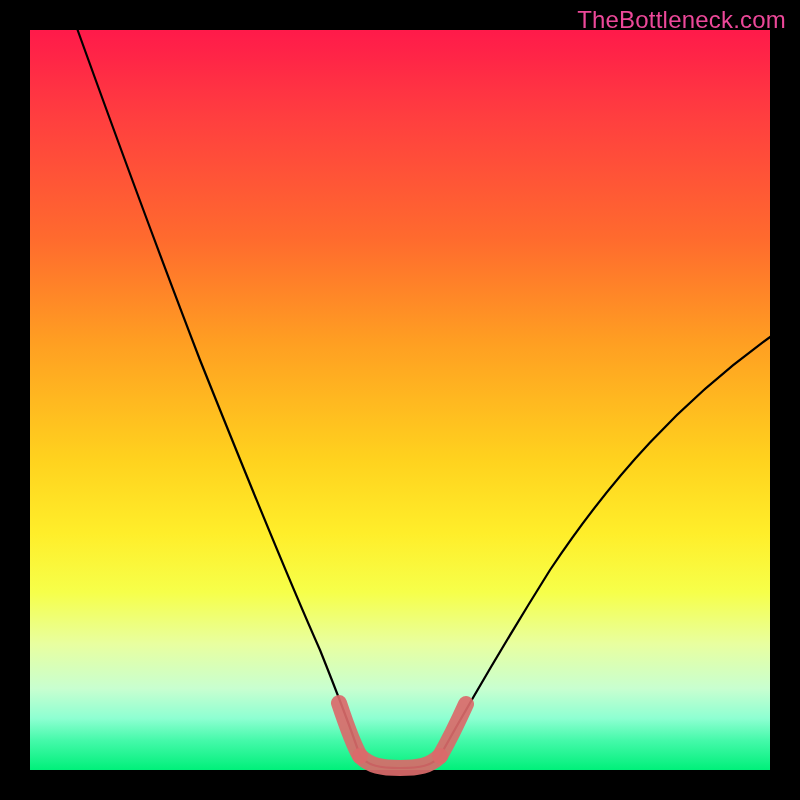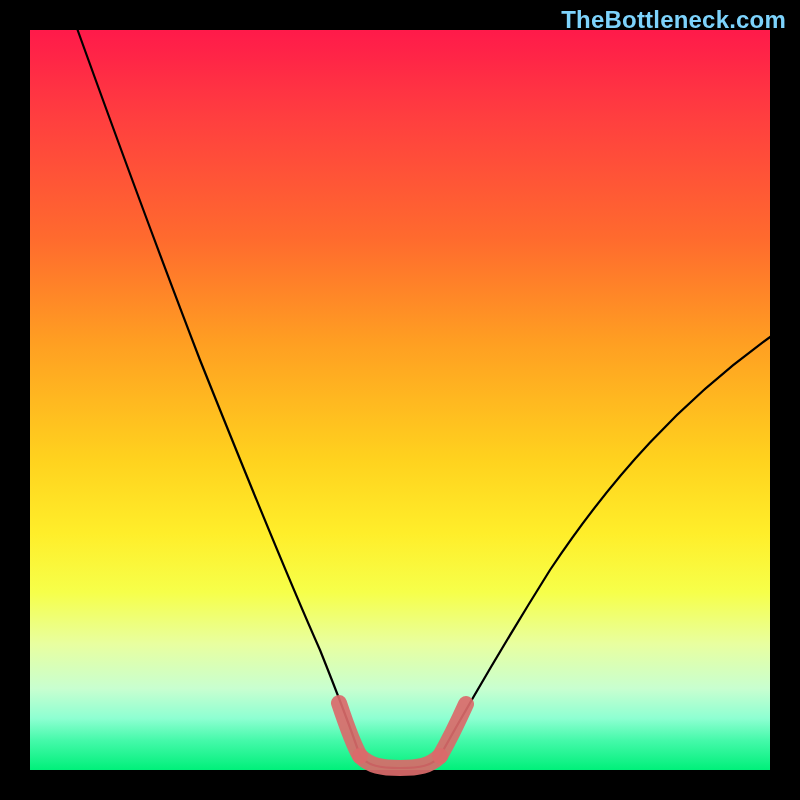--- a/index.html
+++ b/index.html
@@ -14,23 +14,23 @@
   .frame {
     position: relative;
     width: 800px;
     height: 800px;
     background: #000;
   }
   .watermark {
     position: absolute;
     top: 6px;
     right: 14px;
-    color: #7dd3fc;
+    color: #ec4899;
     font-size: 24px;
-    font-weight: 700;
+    font-weight: 400;
     letter-spacing: 0.2px;
     z-index: 5;
   }
   .plot-outer {
     position: absolute;
     left: 30px;
     top: 30px;
     width: 740px;
     height: 740px;
     background: #000;

